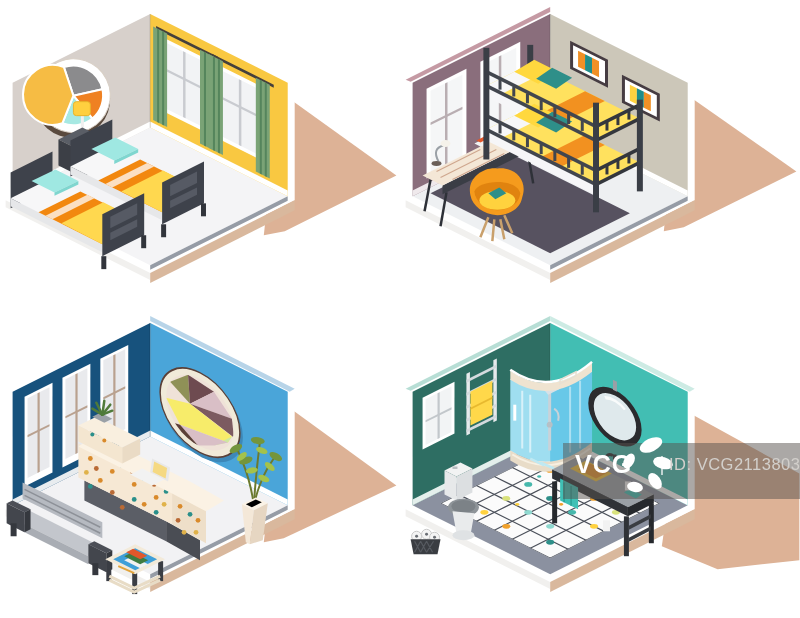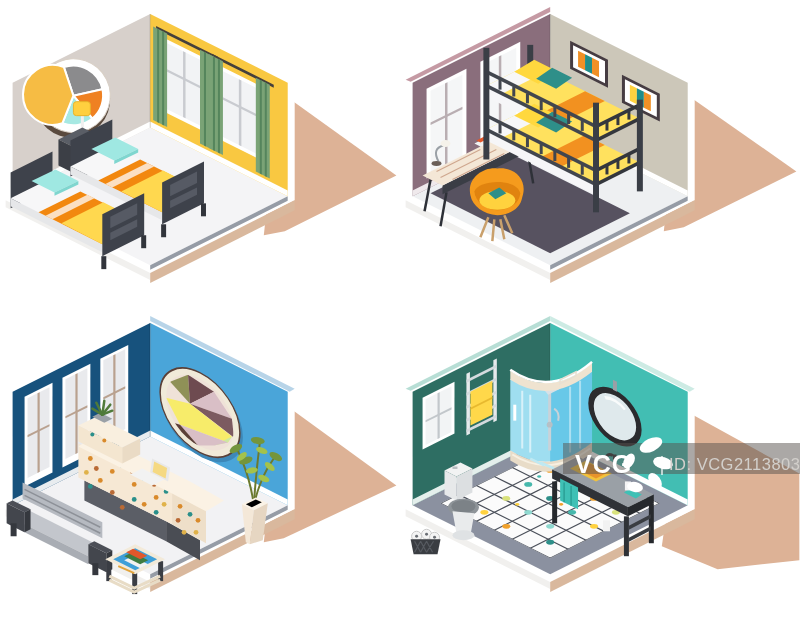--- a/index.html
+++ b/index.html
@@ -1,19 +1,19 @@
 <!DOCTYPE html>
 <html><head>
 <meta charset="utf-8">
 <style>
   html,body{margin:0;padding:0;background:#fff;}
   .scene{position:relative;width:800px;height:618px;background:#ffffff;overflow:hidden;
          font-family:"Liberation Sans", sans-serif;}
   .room{position:absolute;}
-  .wm{position:absolute;left:563px;top:443px;width:237px;height:31px;
+  .wm{position:absolute;left:563px;top:443px;width:237px;height:56px;
       background:rgba(88,82,78,0.5);}
   .wm-logo{position:absolute;left:12px;top:7px;color:#fff;font-weight:bold;
            font-size:25px;letter-spacing:1px;}
   .wm-petals{position:absolute;left:58px;top:-10px;}
   .wm-div{position:absolute;left:98px;top:13px;width:2px;height:19px;background:rgba(255,255,255,0.65);}
   .wm-id{position:absolute;left:106px;top:12px;color:#d2cfcb;font-size:16.5px;letter-spacing:0.5px;white-space:nowrap;}
   svg{display:block;}
 </style>
 </head>
 <body>

